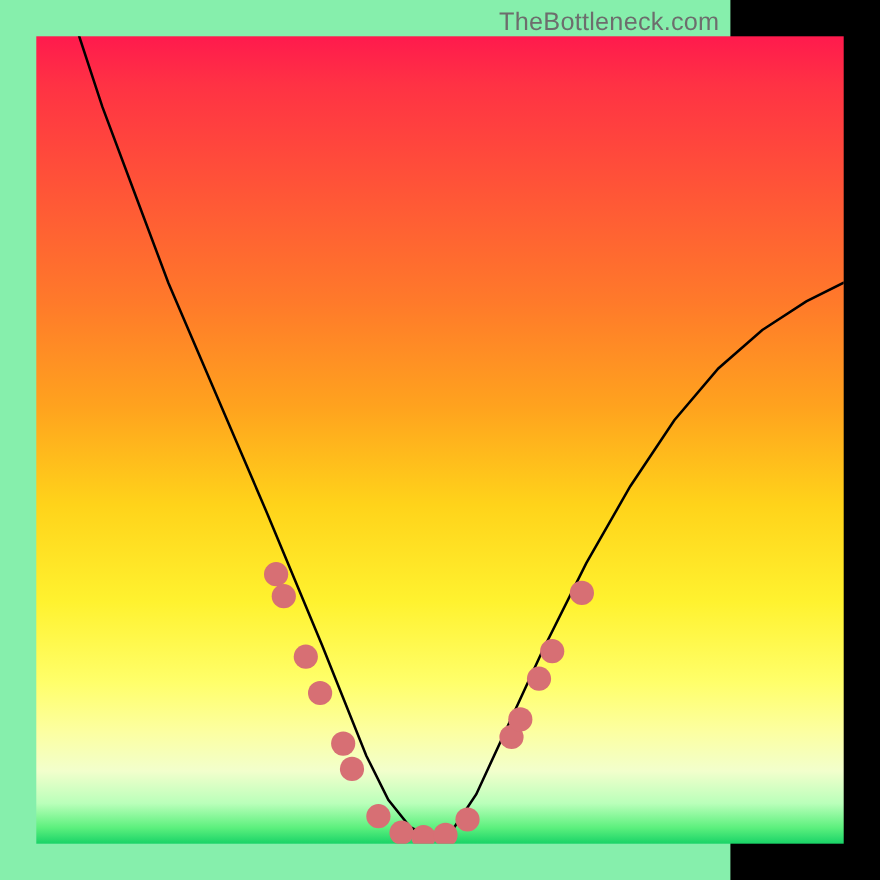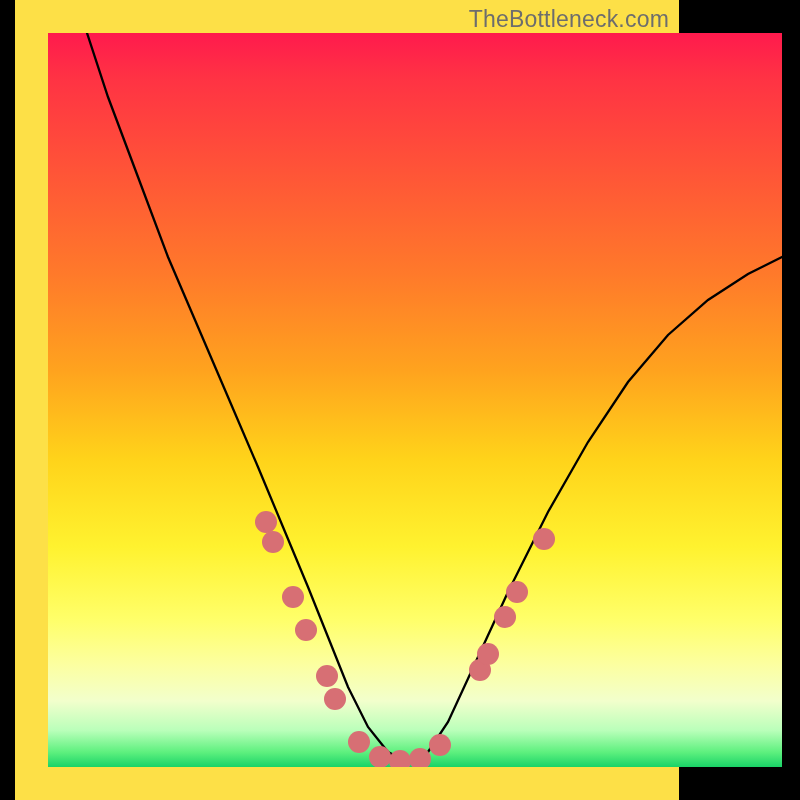--- a/index.html
+++ b/index.html
@@ -10,22 +10,21 @@
     background: #000;
     overflow: hidden;
     font-family: Arial, Helvetica, sans-serif;
   }
   .frame {
     position: absolute;
     left: 0;
     top: 0;
     width: 664px;
     height: 800px;
-    background: #fde047;
-    margin-left: 15px;
+    background: #86efac;
   }
   .plot-area {
     position: absolute;
     left: 33px;
     top: 33px;
     width: 734px;
     height: 734px;
     
     background: linear-gradient(
       to bottom,

